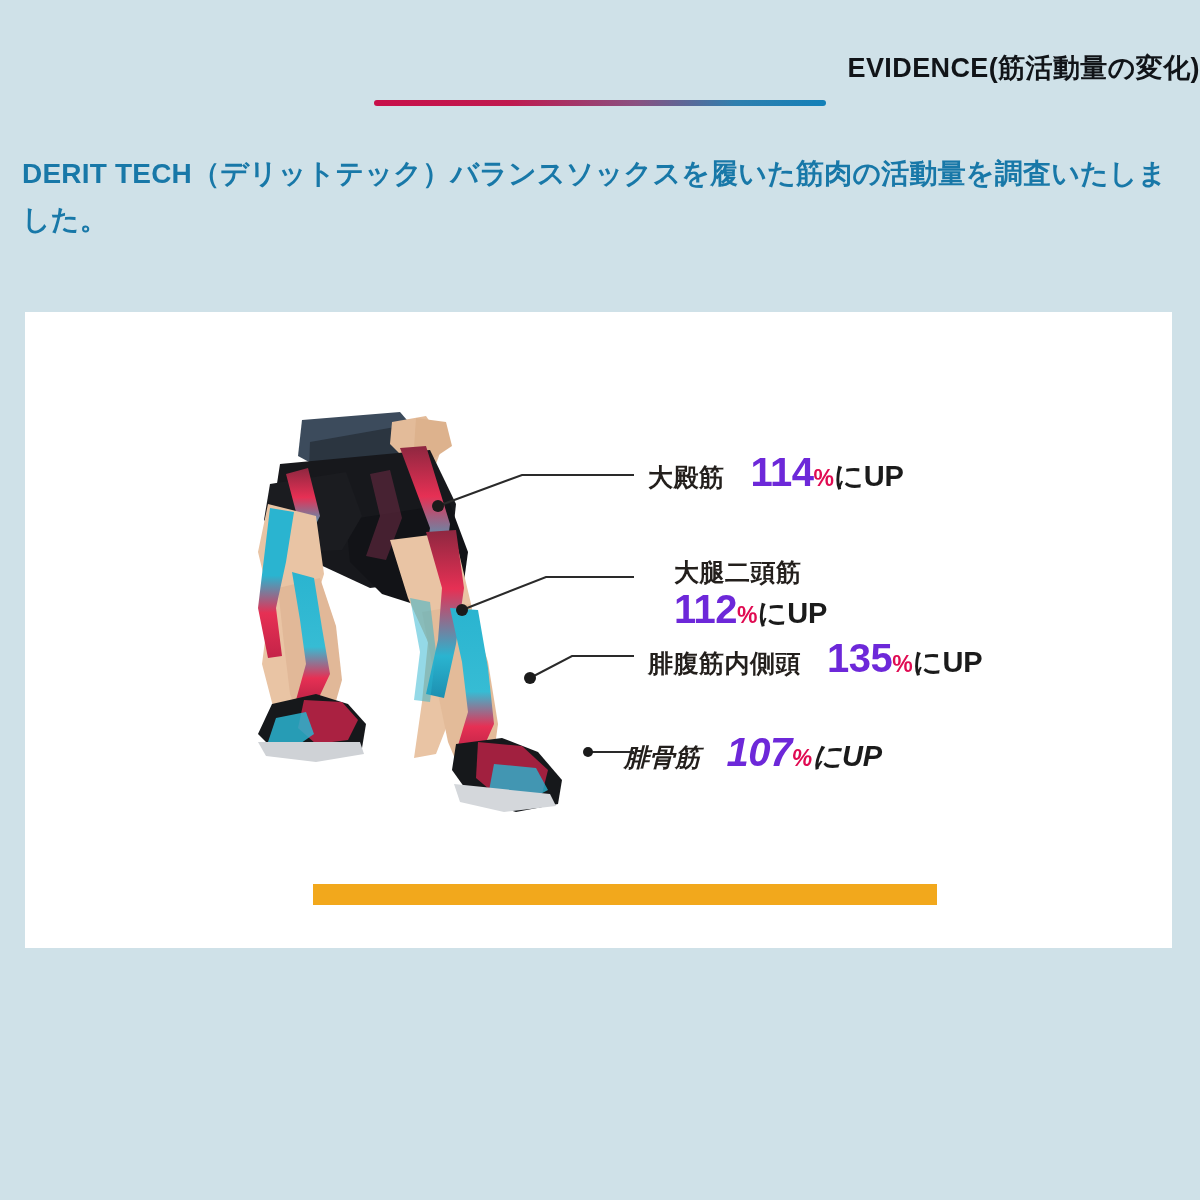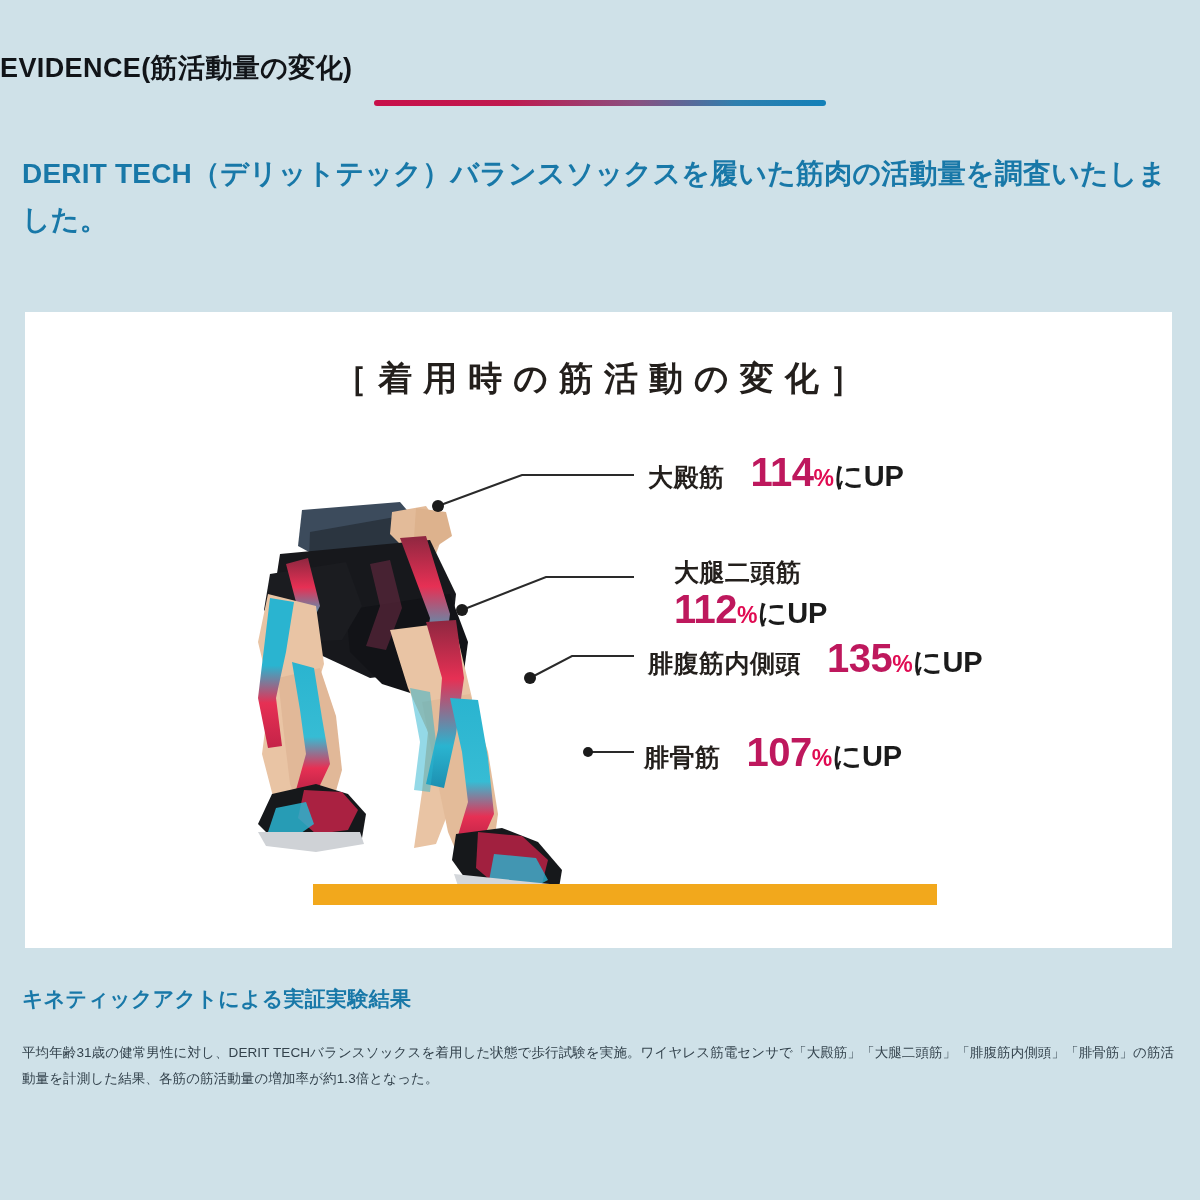--- a/index.html
+++ b/index.html
@@ -11,21 +11,21 @@
     height: 1200px;
     background: #cfe1e8;
     font-family: "Liberation Sans", "DejaVu Sans", sans-serif;
     overflow: hidden;
     position: relative;
   }
 
   
   .header {
     padding-top: 52px;
-    text-align: left;
+    text-align: right;
   }
   .header-title {
     font-size: 27px;
     font-weight: bold;
     color: #111418;
     letter-spacing: 0.4px;
     line-height: 1.2;
     display: inline-block;
   }
   .header-rule {
@@ -104,42 +104,42 @@
     letter-spacing: 0.5px;
   }
   .callout-value {
     margin-left: 26px;
     display: flex;
     align-items: baseline;
   }
   .callout-num {
     font-size: 40px;
     font-weight: bold;
-    color: #be185d;
+    color: #6d28d9;
     letter-spacing: -0.5px;
     line-height: 1;
   }
   .callout-pct {
     font-size: 23px;
     font-weight: bold;
     color: #e00b52;
     line-height: 1;
   }
   .callout-suffix {
     font-size: 29px;
     font-weight: bold;
     color: #1b1b1b;
     line-height: 1;
     letter-spacing: 0px;
   }
 
   .callout-0 { left: 648px; top: 452px; }
   .callout-1 { left: 648px; top: 556px; flex-direction: column; }
   .callout-2 { left: 648px; top: 638px; text-align: right; }
-  .callout-3 { left: 644px; top: 732px; }
+  .callout-3 { left: 624px; top: 732px; font-style: italic; }
 
   
   .leaders {
     position: absolute;
     left: 0;
     top: 0;
     width: 1200px;
     height: 1200px;
     pointer-events: none;
   }
@@ -216,21 +216,20 @@
 <body>
 
 <div class="header">
   <div class="header-title">EVIDENCE(筋活動量の変化)</div>
   <div class="header-rule"></div>
 </div>
 
 <div class="intro">DERIT TECH（デリットテック）バランスソックスを履いた筋肉の活動量を調査いたしました。</div>
 
 <div class="card">
-  <div class="card-title">［着用時の筋活動の変化］</div>
 
   <div class="figure">
 
     <div class="runner">
       <svg width="420" height="400" viewBox="0 0 420 400" xmlns="http://www.w3.org/2000/svg">
         <defs>
           <linearGradient id="tapeA" x1="0" y1="0" x2="0" y2="1">
             <stop offset="0%" stop-color="#8e2740"></stop>
             <stop offset="35%" stop-color="#e63054"></stop>
             <stop offset="75%" stop-color="#2ab4d0"></stop>
@@ -342,15 +341,13 @@
   </g>
   <g fill="#1b1b1b">
     <circle cx="438" cy="506" r="6"></circle>
     <circle cx="462" cy="610" r="6"></circle>
     <circle cx="530" cy="678" r="6"></circle>
     <circle cx="588" cy="752" r="5"></circle>
   </g>
 </svg>
 
 <div class="footer">
-  <div class="footer-heading">キネティックアクトによる実証実験結果</div>
-  <div class="footer-body">平均年齢31歳の健常男性に対し、DERIT TECHバランスソックスを着用した状態で歩行試験を実施。ワイヤレス筋電センサで「大殿筋」「大腿二頭筋」「腓腹筋内側頭」「腓骨筋」の筋活動量を計測した結果、各筋の筋活動量の増加率が約1.3倍となった。</div>
 </div>
 
 </body></html>

